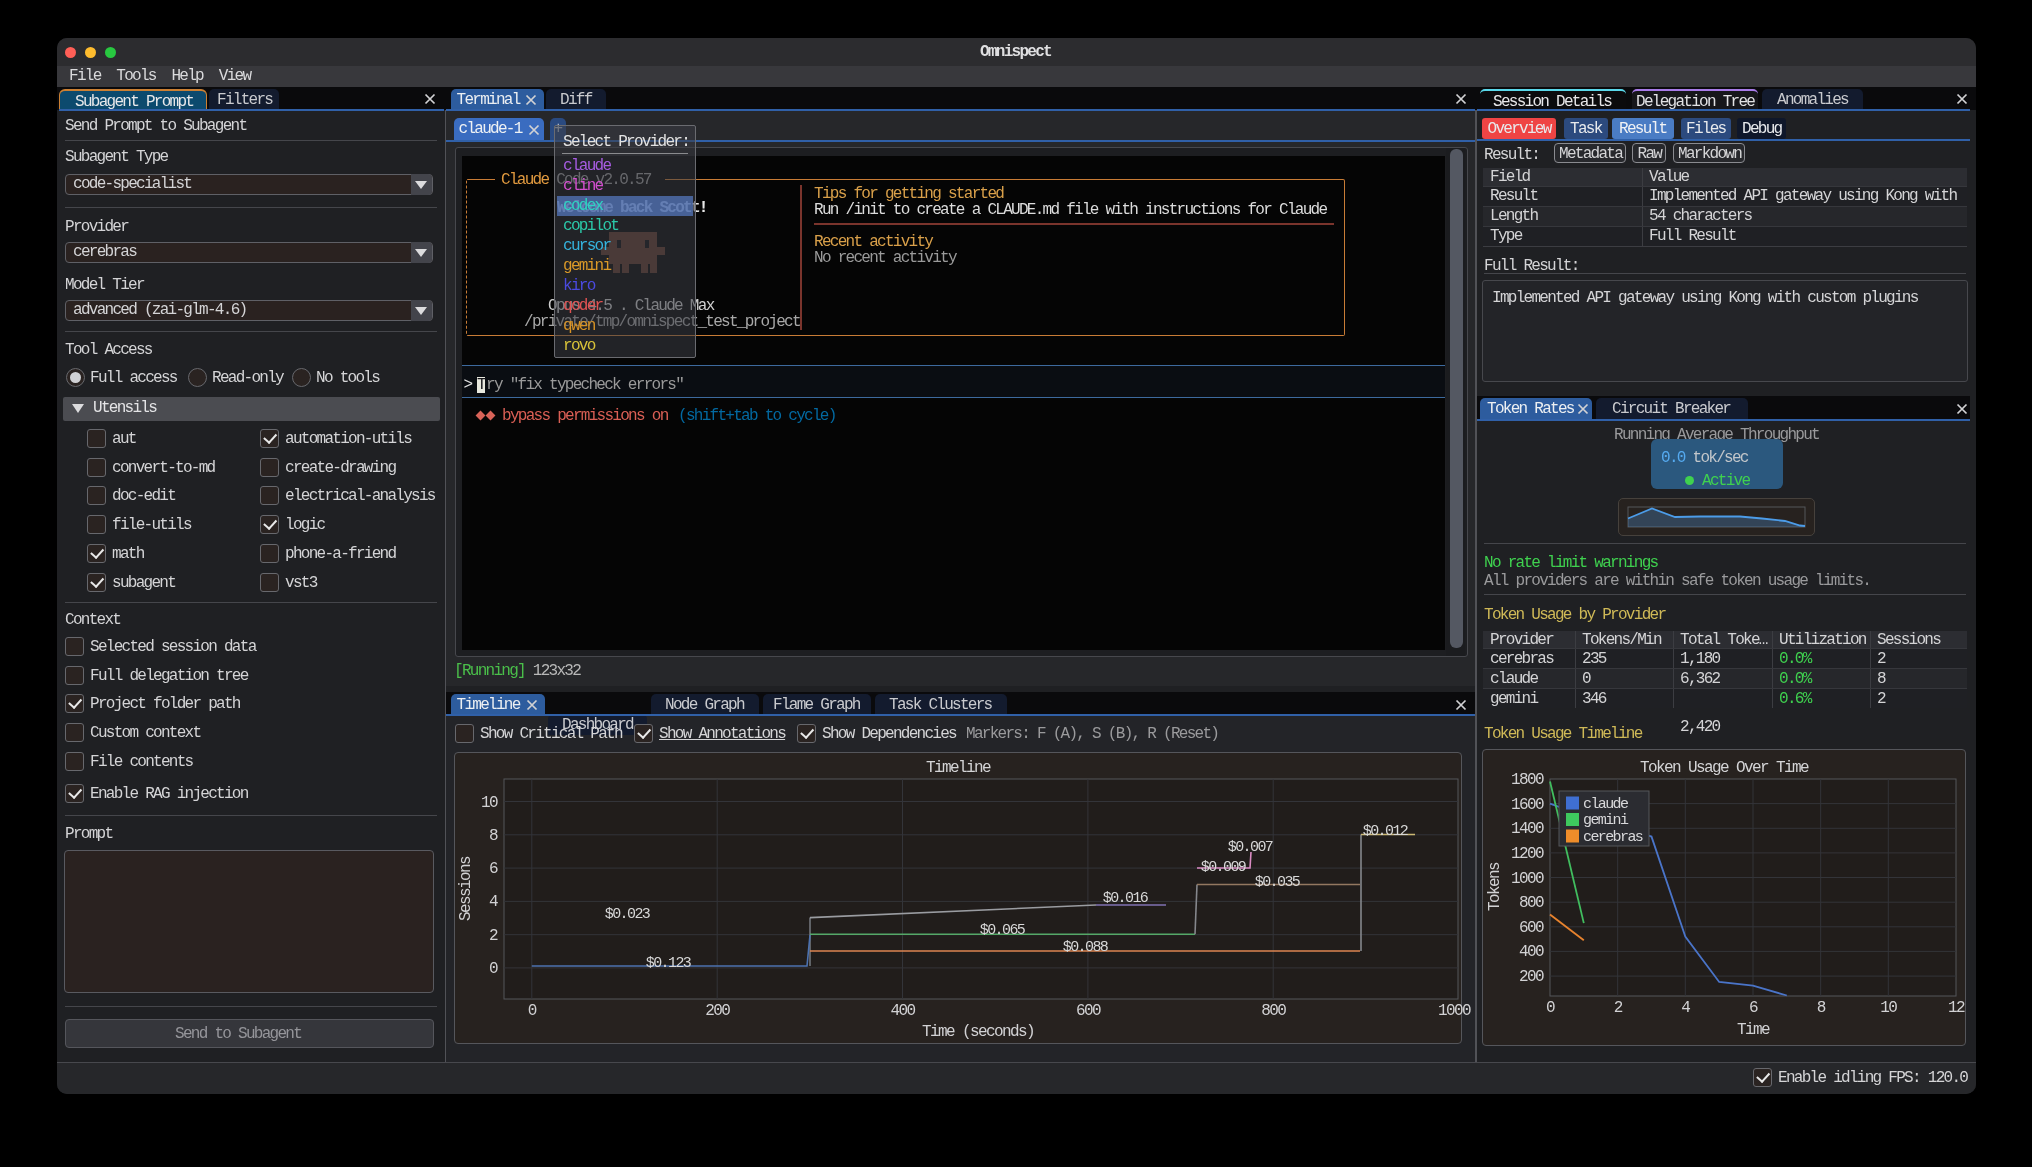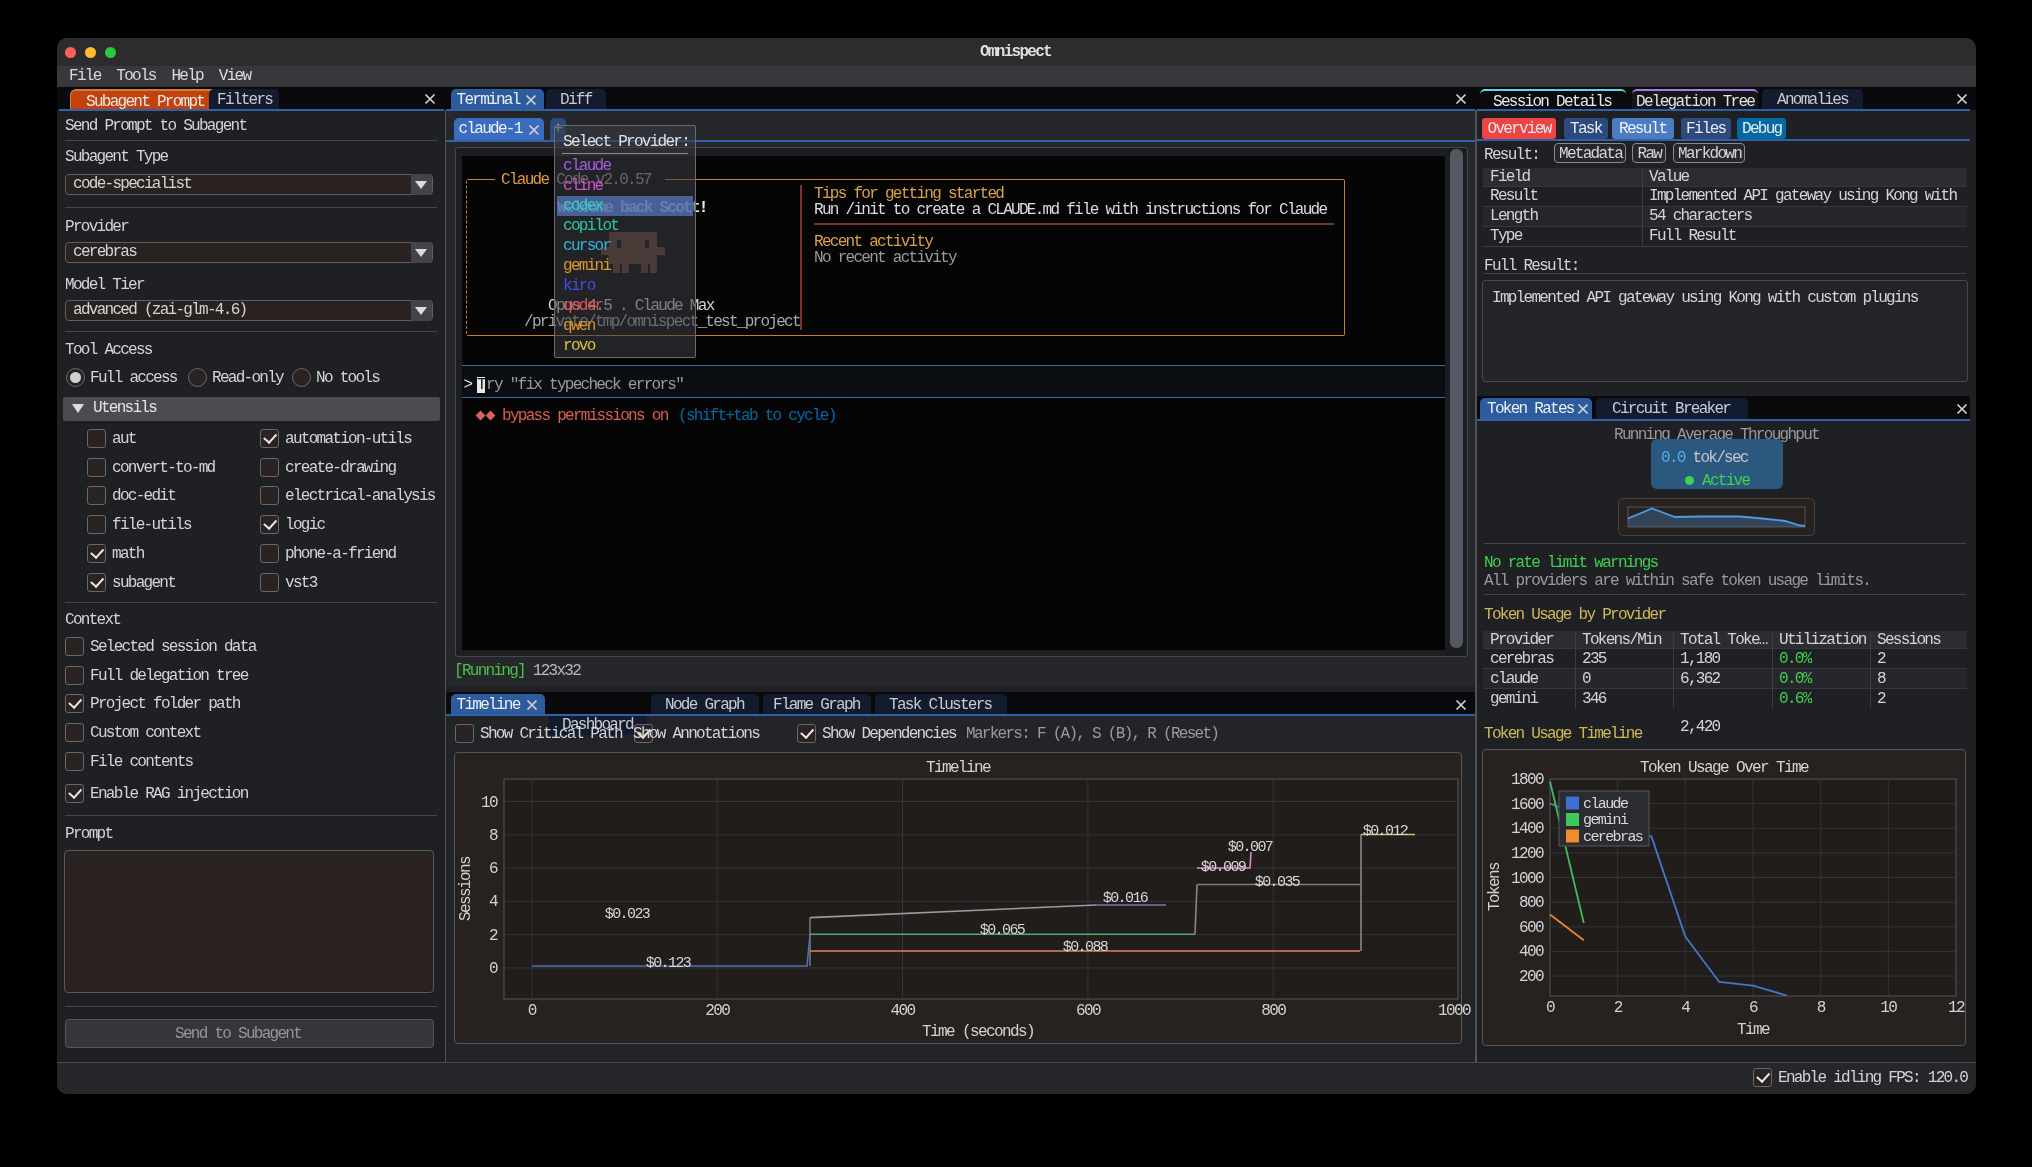--- a/index.html
+++ b/index.html
@@ -35,21 +35,21 @@
 <div class="ab" style="left:65px;top:46.5px;width:11px;height:11px;border-radius:50%;background:#ff5f57;"></div>
 <div class="ab" style="left:85px;top:46.5px;width:11px;height:11px;border-radius:50%;background:#febc2e;"></div>
 <div class="ab" style="left:105px;top:46.5px;width:11px;height:11px;border-radius:50%;background:#28c840;"></div>
 <div class="t" style="left:980px;top:42px;font-weight:bold;color:#dfdfe1;">Omnispect</div>
 
 <div class="ab" style="left:57px;top:65.5px;width:1919px;height:21px;background:#38383c;"></div>
 <div class="t" style="left:69px;top:66px;color:#dadadc;">File&nbsp;&nbsp;Tools&nbsp;&nbsp;Help&nbsp;&nbsp;View</div>
 
 <div class="ab" style="left:57px;top:86.5px;width:1919px;height:23.5px;background:#0a0a0c;"></div>
 
-<div class="tab" style="left:59px;width:148px;background:#c2410c;border:1px solid #cc8033;border-bottom:none;border-top-width:2px;border-radius:6px 6px 0 0;color:#e8e8ea;margin-left:11px;">
+<div class="tab" style="left:59px;width:148px;background:#0c4a6e;border:1px solid #cc8033;border-bottom:none;border-top-width:2px;border-radius:6px 6px 0 0;color:#e8e8ea;">
     <span class="tl" style="left:15px;">Subagent Prompt</span>
   </div>
 <div class="tab ntab" style="left:209px;width:70px;">
     <span class="tl" style="left:8px;">Filters</span>
   </div>
 <svg class="xi" style="left:424px;top:93px;" viewBox="0 0 12 12">
     <path d="M1.5 1.5 10.5 10.5 M10.5 1.5 1.5 10.5"></path>
   </svg>
 <div class="ab" style="left:59px;top:108.5px;width:385px;height:2px;background:#3060a8;"></div>
 
@@ -237,21 +237,21 @@
 <div class="tab ntab" style="left:875px;top:694px;width:132px;">
     <span class="tl" style="left:14px;">Task Clusters</span>
   </div>
 <svg class="xi" style="left:1455px;top:699px;" viewBox="0 0 12 12">
     <path d="M1.5 1.5 10.5 10.5 M10.5 1.5 1.5 10.5"></path>
   </svg>
 <div class="ab" style="left:446px;top:713.5px;width:1029px;height:2px;background:#3060a8;"></div>
 <div class="cb" style="left:455px;top:724px;"></div>
 <div class="t" style="left:480px;top:724px;">Show Critical Path</div>
 <div class="cb on" style="left:634px;top:724px;"></div>
-<div class="t" style="left:633px;top:724px;">Show Annotations</div>
+<div class="t" style="left:659px;top:724px;text-decoration:underline;">Show Annotations</div>
 <div class="cb on" style="left:797px;top:724px;"></div>
 <div class="t" style="left:822px;top:724px;">Show Dependencies</div>
 <div class="t dim" style="left:966px;top:724px;">Markers: F (A), S (B), R (Reset)</div>
 
 <div class="ab" style="left:454px;top:752px;width:1008px;height:292px;background:#27221f;border:1px solid #55565b;border-radius:4px;"></div>
 <svg class="ab" style="left:454px;top:752px;" width="1008" height="292" viewBox="0 0 1008 292">
   <text x="504" y="20" fill="#d4d4d6" font-size="16" text-anchor="middle">Timeline</text>
   <rect x="50" y="27" width="954" height="220" fill="#211d1b" stroke="#55565b"></rect>
   <g stroke="#333439" stroke-width="1">
     <line x1="77.8" y1="27" x2="77.8" y2="247"></line>
@@ -328,21 +328,21 @@
   </div>
 <div class="ab" style="left:1564px;top:118px;width:44px;height:21px;background:#2c4a7e;border-radius:3px;">
     <span class="t" style="left:6px;top:0.5px;color:#e8eaed;">Task</span>
   </div>
 <div class="ab" style="left:1612px;top:118px;width:62px;height:21px;background:#4a7cc4;border-radius:3px;">
     <span class="t" style="left:7px;top:0.5px;color:#f0f2f5;">Result</span>
   </div>
 <div class="ab" style="left:1681px;top:118px;width:50px;height:21px;background:#2c4a7e;border-radius:3px;">
     <span class="t" style="left:5px;top:0.5px;color:#e8eaed;">Files</span>
   </div>
-<div class="ab" style="left:1737px;top:118px;width:49px;height:21px;background:#0369a1;border-radius:3px;">
+<div class="ab" style="left:1737px;top:118px;width:49px;height:21px;background:#0f172a;border-radius:3px;">
     <span class="t" style="left:5px;top:0.5px;color:#e8eaed;">Debug</span>
   </div>
 <div class="ab" style="left:1477px;top:139px;width:493px;height:2px;background:#3060a8;"></div>
 <div class="t" style="left:1484px;top:145px;">Result:</div>
 <div class="ab" style="left:1554px;top:142.5px;width:72px;height:20px;background:#27282c;border:1px solid #8a8b90;border-radius:4px;">
     <span class="t" style="left:4px;top:0;">Metadata</span>
   </div>
 <div class="ab" style="left:1632px;top:142.5px;width:34px;height:20px;background:#27282c;border:1px solid #8a8b90;border-radius:4px;">
     <span class="t" style="left:4.5px;top:0;">Raw</span>
   </div>

